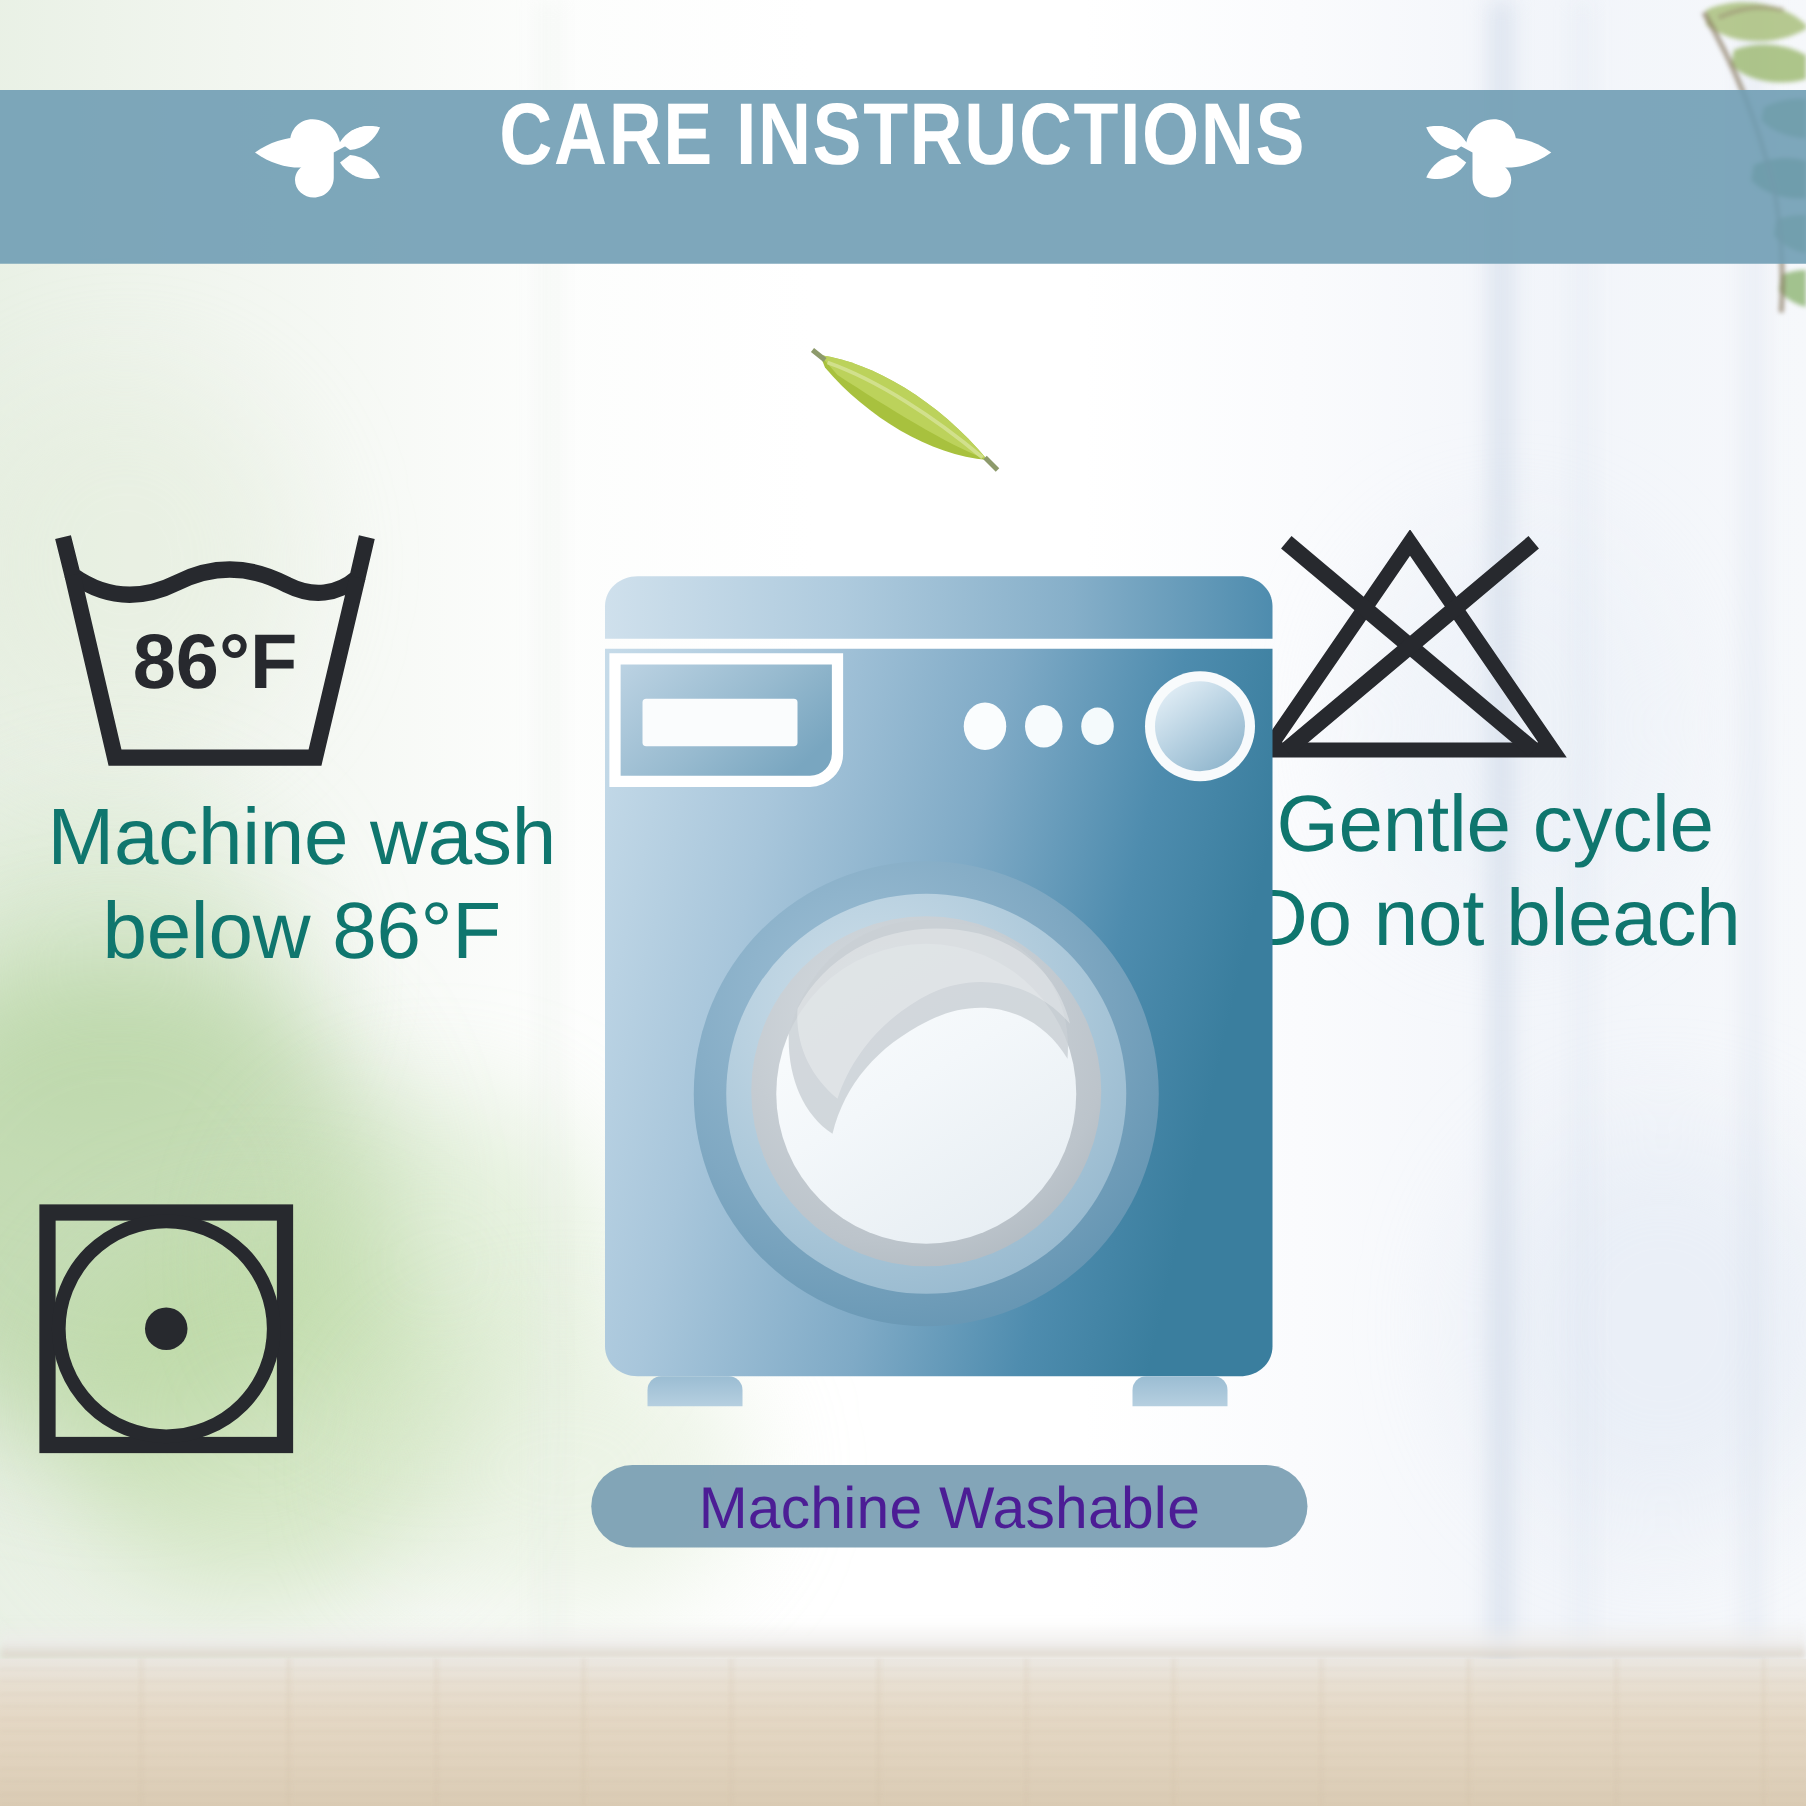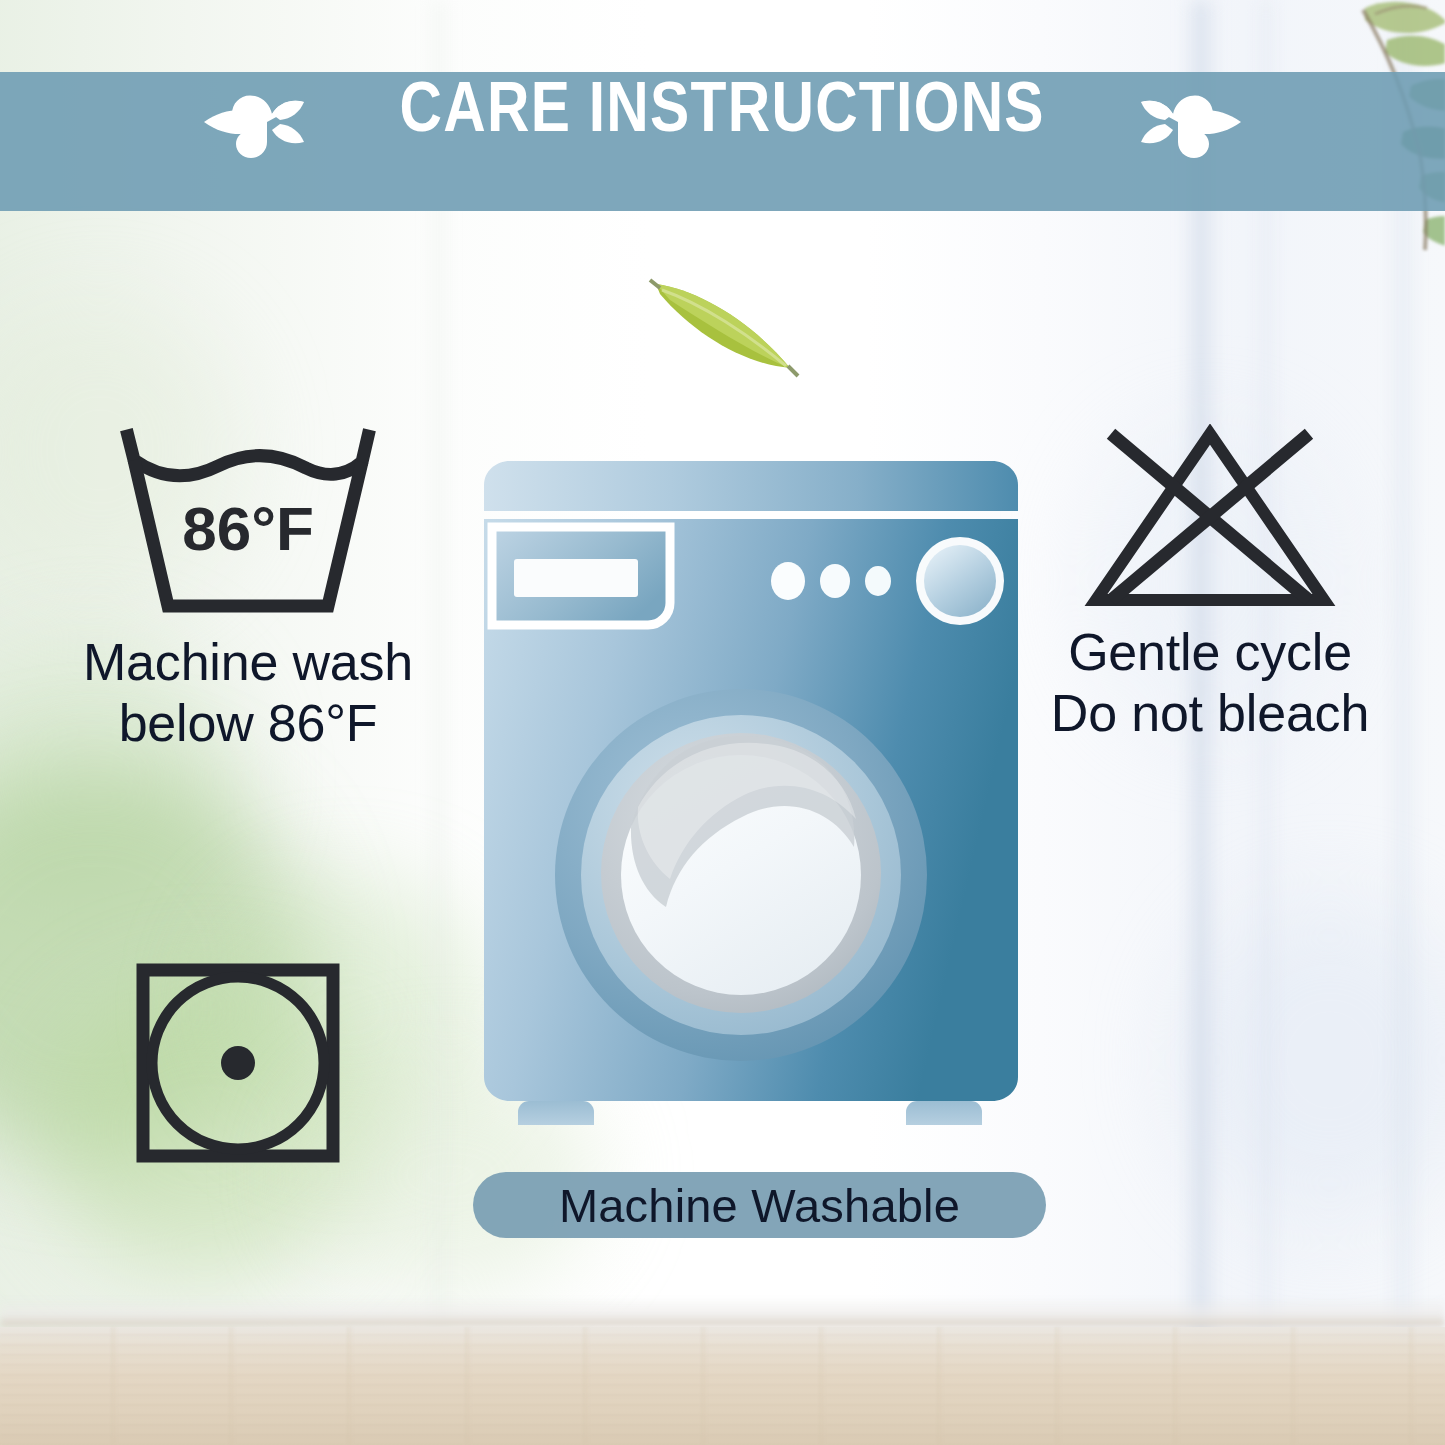--- a/index.html
+++ b/index.html
@@ -125,28 +125,28 @@
   .float-leaf{
     position:absolute; left:640px; top:268px;
     width:170px; height:112px;
     pointer-events:none;
   }
 
   
   .care{
     position:absolute;
     width:420px;
-    display:flex; flex-direction:column; align-items:center;
+    display:flex; flex-direction:column; align-items:flex-start;
   }
   .care .glyph{ display:block; }
   .care .caption{
     margin-top:12px;
     text-align:center;
-    color:#0f172a;
-    font-size:52px;
+    color:#0f766e;
+    font-size:64px;
     line-height:1.17;
     letter-spacing:-.2px;
     white-space:pre-line;
   }
   .care-wash   { left:38px;   top:424px; }
   .care-bleach { left:1000px; top:424px; }
   .care-dry    { left:28px;   top:960px; }
   .care-iron   { left:1000px; top:962px; }
 
   
@@ -157,21 +157,21 @@
 
   
   .pill{
     position:absolute; left:473px; top:1172px;
     width:573px; height:66px;
     background:rgba(122,158,179,.93);
     border-radius:33px;
     display:flex; align-items:center; justify-content:center;
   }
   .pill-label{
-    color:#0f172a;
+    color:#4c1d95;
     font-size:47px;
     line-height:1;
     letter-spacing:.2px;
     white-space:nowrap;
   }
 </style>
 </head>
 <body>
 
 <div id="stage">

